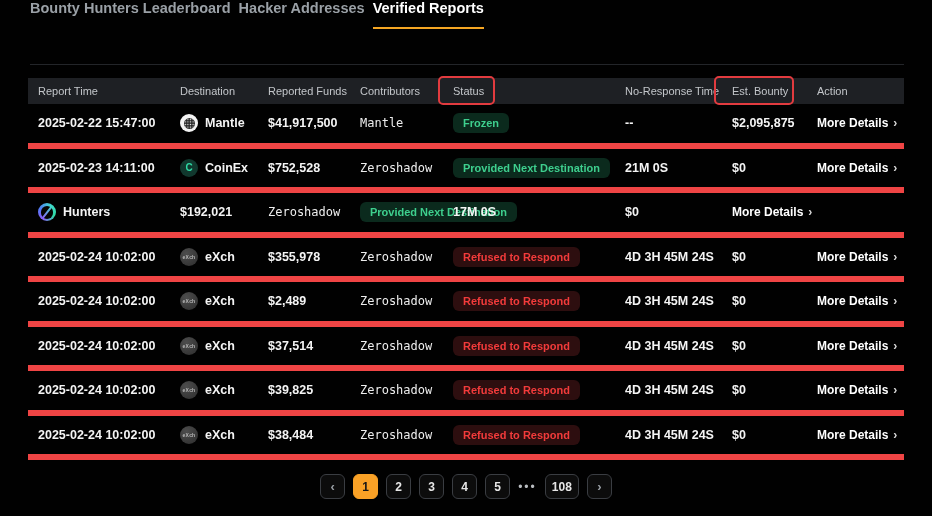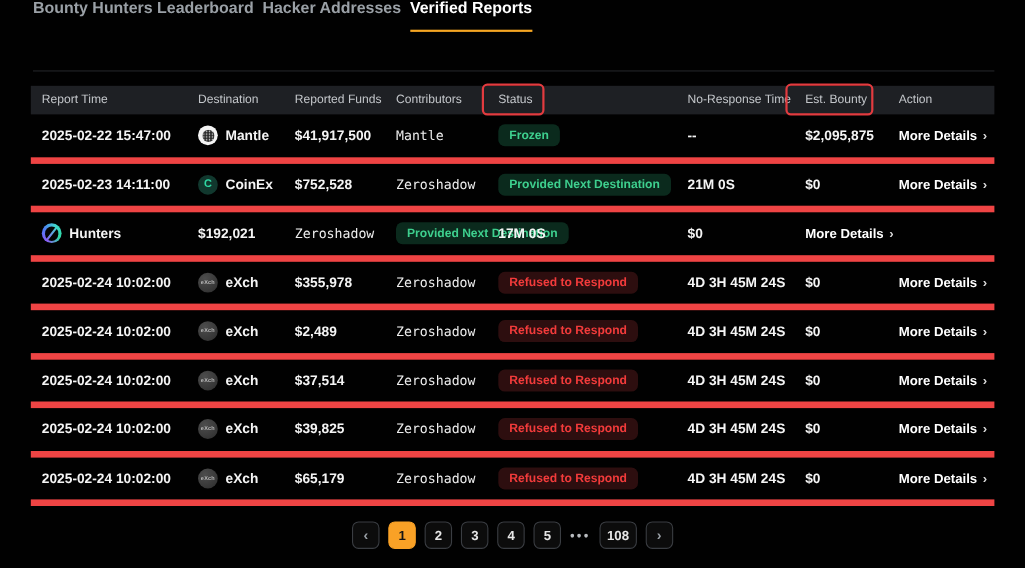--- a/index.html
+++ b/index.html
@@ -261,21 +261,21 @@
   </div>
 
   <div class="row">
     <div class="cell time">2025-02-24 10:02:00</div>
     <div class="cell dest">
       <span class="dest-icon icon-exch">
             <span class="icon-inner">eXch</span>
           </span>
       <span class="dest-label">eXch</span>
     </div>
-    <div class="cell funds">$65,179</div>
+    <div class="cell funds">$38,484</div>
     <div class="cell contrib">Zeroshadow</div>
     <div class="cell status">
       <span class="badge badge-red">Refused to Respond</span>
     </div>
     <div class="cell nrt">4D 3H 45M 24S</div>
     <div class="cell bounty">$0</div>
     <div class="cell action">
       <span>More Details</span><span class="chev">›</span>
     </div>
   </div>

